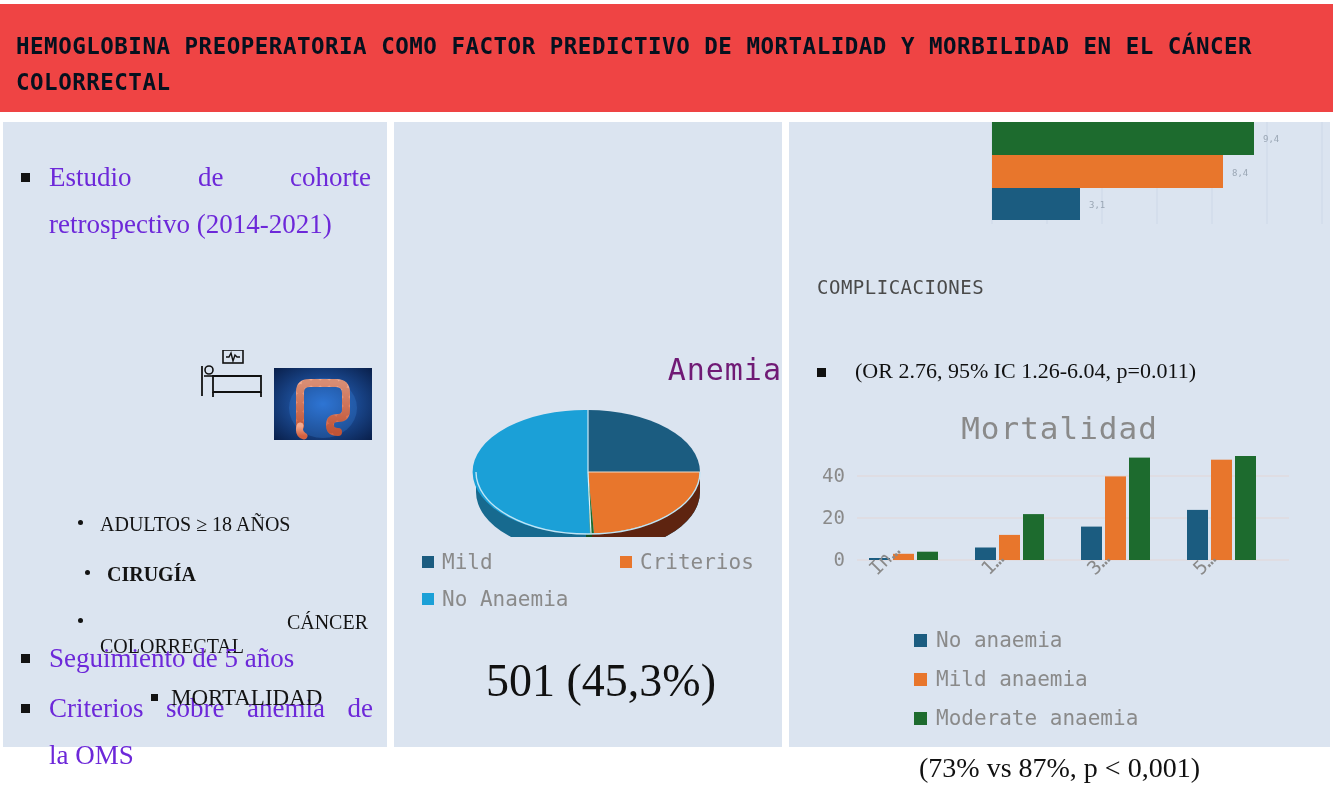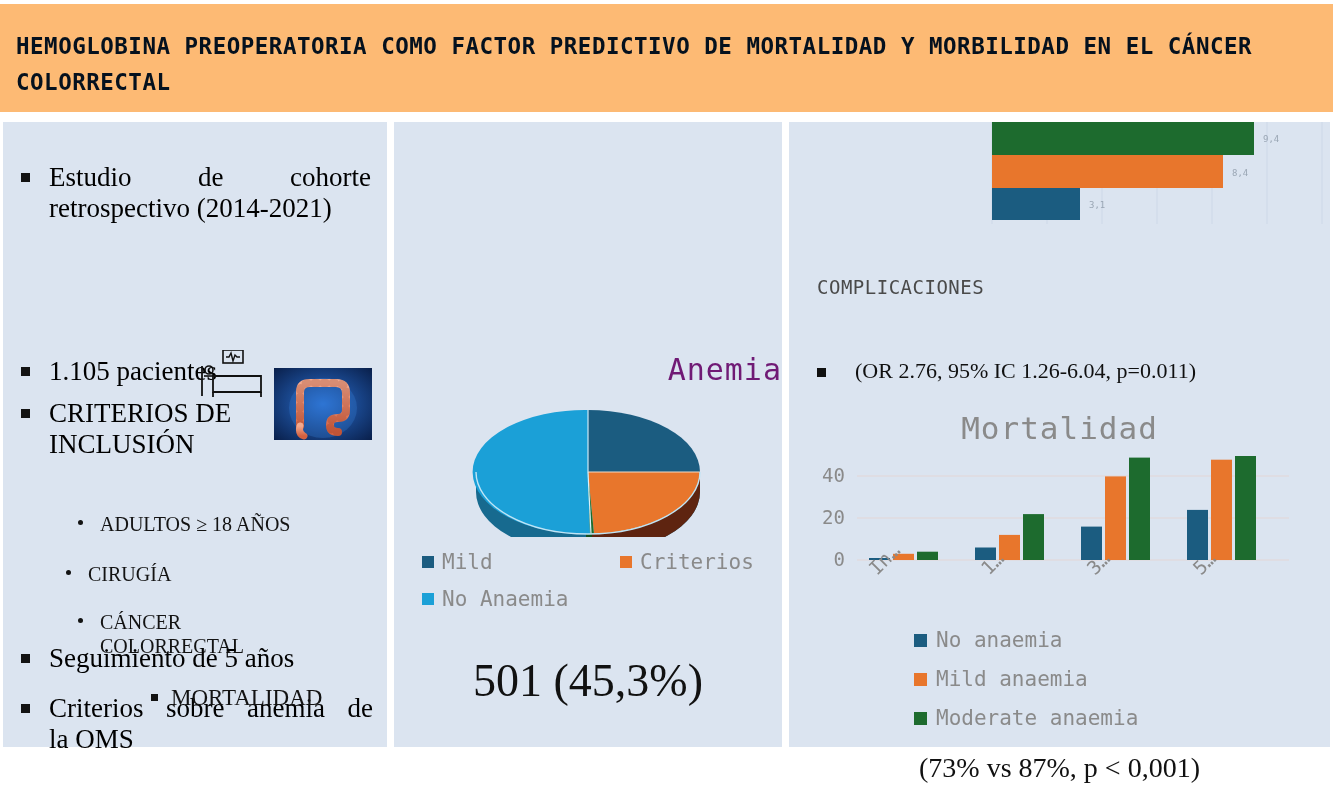--- a/index.html
+++ b/index.html
@@ -1,42 +1,42 @@
 <!DOCTYPE html>
 <html><head>
 <meta charset="utf-8">
 <style>
   html,body{margin:0;padding:0;background:#ffffff;}
   body{width:1333px;height:788px;position:relative;overflow:hidden;
        font-family:"Liberation Serif",serif;}
 
   
   #header{position:absolute;left:0;top:4px;width:1333px;height:108px;
-          background:#fdba74;}
+          background:#ef4444;}
   #header-title{position:absolute;left:16px;top:24px;width:1300px;
           font-family:"DejaVu Sans Mono","Liberation Mono",monospace;
           font-weight:bold;font-size:22.5px;line-height:36px;color:#05111e;
           letter-spacing:0.5px;}
 
   
   .panel{position:absolute;background:#dbe4f0;}
   #panel-left{left:3px;top:122px;width:384px;height:625px;}
   #panel-mid{left:394px;top:122px;width:388px;height:625px;}
   #panel-right{left:789px;top:122px;width:541px;height:625px;overflow:hidden;}
 
   
-  .bullet-l1{position:absolute;font-size:27px;line-height:31px;color:#000000;
+  .bullet-l1{position:absolute;font-size:27px;line-height:31px;color:#6d28d9;
              text-align:justify;font-family:Liberation Serif, serif;}
   .bullet-l1 .sq{position:absolute;left:0;top:11px;width:9px;height:9px;
                  background:#131313;}
   .bullet-l1 .txt{display:block;margin-left:28px;text-align:justify;
                   text-align-last:left;}
   .jfull .txt{text-align:justify;}
   .jfull .txt .ln{display:block;text-align:justify;text-align-last:justify;}
-  .jfull .txt .ln.last{text-align-last:left;}
+  .jfull .txt .ln.last{text-align-last:left;margin-top:16px;}
 
   .bullet-l2{position:absolute;font-size:20px;line-height:24px;color:#131313;}
   .bullet-l2 .dot{position:absolute;left:0;top:8px;width:5px;height:5px;
                   border-radius:50%;background:#131313;}
   .bullet-l2 .txt{display:block;margin-left:22px;}
 
   .bullet-l3{position:absolute;font-size:23px;line-height:26px;color:#131313;}
   .bullet-l3 .sq{position:absolute;left:0;top:9px;width:7px;height:7px;
                  background:#131313;}
   .bullet-l3 .txt{display:block;margin-left:20px;}
@@ -52,21 +52,21 @@
              font-family:"DejaVu Sans Mono","Liberation Mono",monospace;
              font-size:30px;color:#701a75;letter-spacing:1px;}
   #pie-wrap{position:absolute;left:74px;top:275px;width:240px;height:140px;}
   #pie-legend{position:absolute;left:20px;top:428px;width:360px;
               font-family:"DejaVu Sans Mono","Liberation Mono",monospace;
               font-size:21px;color:#8a8a8a;}
   .lg-row{display:flex;margin-bottom:13px;}
   .lg-item{display:flex;align-items:center;padding-left:8px;}
   .lg-item .sw{width:12px;height:12px;margin-right:8px;flex:0 0 auto;}
   #pie-stat{position:absolute;left:0;top:532px;width:388px;text-align:center;
-            font-size:46px;color:#111;}
+            font-size:46px;color:#111;padding-left:13px;}
 
   
   #comp-chart{position:absolute;left:0;top:-6px;width:541px;height:108px;}
   #comp-label{position:absolute;left:28px;top:154px;
               font-family:"DejaVu Sans Mono","Liberation Mono",monospace;
               font-size:19px;color:#4a4a4a;letter-spacing:0.5px;}
   #or-bullet{position:absolute;left:28px;top:236px;width:510px;
              font-size:22px;font-weight:normal;color:#101010;}
   #or-bullet .sq{position:absolute;left:0;top:10px;width:9px;height:9px;
                  background:#101010;}
@@ -95,47 +95,36 @@
 <div class="panel" id="panel-left">
 
   <div class="bullet-l1 jfull" style="left:18px;top:40px;width:350px;">
     <span class="sq"></span>
     <span class="txt">
       <span class="ln">Estudio de cohorte</span>
       <span class="ln last">retrospectivo (2014-2021)</span>
     </span>
   </div>
 
-  <div class="bullet-l1" style="left:18px;top:234px;width:350px;">
-    <span class="sq"></span>
-    <span class="txt">1.105 pacientes</span>
-  </div>
-
-  <div class="bullet-l1" style="left:18px;top:276px;width:350px;">
-    <span class="sq"></span>
-    <span class="txt">
-      <span style="display:block;">CRITERIOS DE</span>
-      <span style="display:block;">INCLUSIÓN</span>
-    </span>
-  </div>
+
 
   <div class="bullet-l2" style="left:75px;top:390px;width:290px;">
     <span class="dot"></span>
     <span class="txt">ADULTOS ≥ 18 AÑOS</span>
   </div>
 
-  <div class="bullet-l2" style="left:63px;top:440px;width:290px;">
+  <div class="bullet-l2" style="left:82px;top:440px;width:290px;font-weight:bold;">
     <span class="dot"></span>
     <span class="txt"> CIRUGÍA</span>
   </div>
 
   <div class="bullet-l2" style="left:75px;top:488px;width:290px;">
     <span class="dot"></span>
     <span class="txt">
-      <span style="display:block;">CÁNCER</span>
+      <span style="display:block;text-align:right;">CÁNCER</span>
       <span style="display:block;">COLORRECTAL</span>
     </span>
   </div>
 
   <div class="bullet-l1 jfull" style="left:18px;top:442px;width:350px;top:444px;"></div>
 
   <div class="bullet-l1 jfull" style="left:18px;top:439px;width:352px;top:439px;">
     <span class="sq" style="top:143px;"></span>
     <span class="txt" style="margin-top:132px;display:block;">
       <span class="ln">Criterios sobre anemia de</span>

